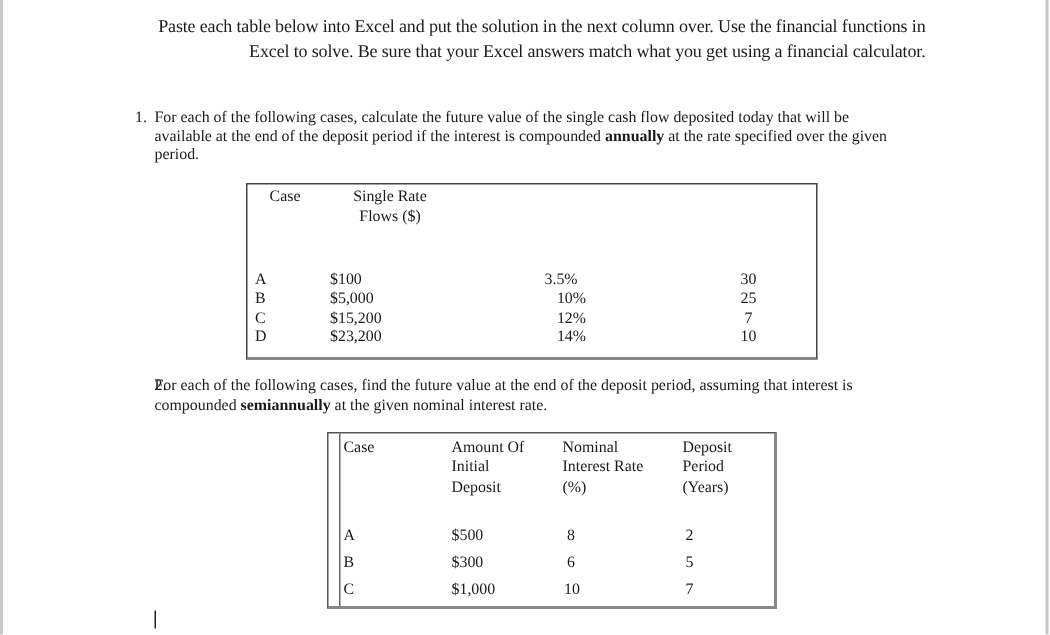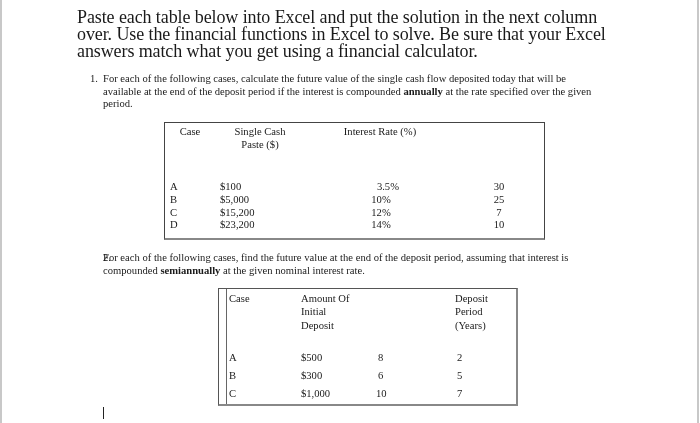--- a/index.html
+++ b/index.html
@@ -7,21 +7,21 @@
     width: 700px; height: 423px; overflow: hidden; background: #ffffff;
     position: relative;
     font-family: "Liberation Serif", "DejaVu Serif", serif;
     color: #1a1a1a;
   }
   .edge-left { position: absolute; left: 0; top: 0; width: 2px; height: 423px; background: #c8c8c8; }
   .edge-right { position: absolute; left: 697px; top: 0; width: 2px; height: 423px; background: #c8c8c8; }
 
   .intro {
     position: absolute; left: 77px; top: 9px; width: 540px;
-    font-size: 18px; line-height: 17px; letter-spacing: -0.1px;
+    font-size: 12px; line-height: 17px; letter-spacing: -0.1px; text-align: right;
   }
   .q {
     position: absolute; font-size: 10.6px; line-height: 12.6px;
   }
   .q .num { position: absolute; left: 0; top: 0; }
   .q .body { margin-left: 13px; }
   .q b { font-weight: bold; }
   .q1 { left: 90px; top: 73px; width: 510px; }
   .q2 { left: 103px; top: 252px; width: 490px; }
 
@@ -60,29 +60,28 @@
 <div class="intro">Paste each table below into Excel and put the solution in the next column over. Use the financial functions in Excel to solve. Be sure that your Excel answers match what you get using a financial calculator.</div>
 
 <div class="q q1">
   <span class="num">1.</span>
   <div class="body"><span>For each of the following cases, calculate the future value of the single cash flow deposited today that will be available at the end of the deposit period if the interest is compounded </span><b>annually</b><span> at the rate specified over the given period.</span></div>
 </div>
 
 <div class="t1">
   <div class="cell h" style="left:10px;width:30px;">Case</div>
   <div class="cell h" style="left:55px;width:80px;">
-    <div>Single Cash</div>
-    <div>Paste ($)</div>
+    <div>Single Rate</div>
+    <div>Flows ($)</div>
   </div>
-  <div class="cell h" style="left:165px;width:100px;">Interest Rate (%)</div>
   <div class="rows">
     <div class="row">
       <span style="left:5px">A</span>
       <span style="left:55px">$100</span>
-      <span style="left:198px;width:36px;text-align:right">3.5%</span>
+      <span style="left:198px;width:36px;text-align:left">3.5%</span>
       <span style="left:322px;width:24px;text-align:center">30</span>
     </div>
     <div class="row">
       <span style="left:5px">B</span>
       <span style="left:55px">$5,000</span>
       <span style="left:198px;width:36px;text-align:center">10%</span>
       <span style="left:322px;width:24px;text-align:center">25</span>
     </div>
     <div class="row">
       <span style="left:5px">C</span>
@@ -105,20 +104,25 @@
 </div>
 
 <div class="t2">
   <div class="vline"></div>
   <div class="h" style="left:10px;">Case</div>
   <div class="h" style="left:82px;">
     <div>Amount Of</div>
     <div>Initial</div>
     <div>Deposit</div>
   </div>
+  <div class="h" style="left:156px;">
+    <div>Nominal</div>
+    <div>Interest Rate</div>
+    <div>(%)</div>
+  </div>
   <div class="h" style="left:236px;">
     <div>Deposit</div>
     <div>Period</div>
     <div>(Years)</div>
   </div>
 
   <div class="row" style="top:62px;">
     <span style="left:10px">A</span>
     <span style="left:82px">$500</span>
     <span style="left:159px">8</span>

